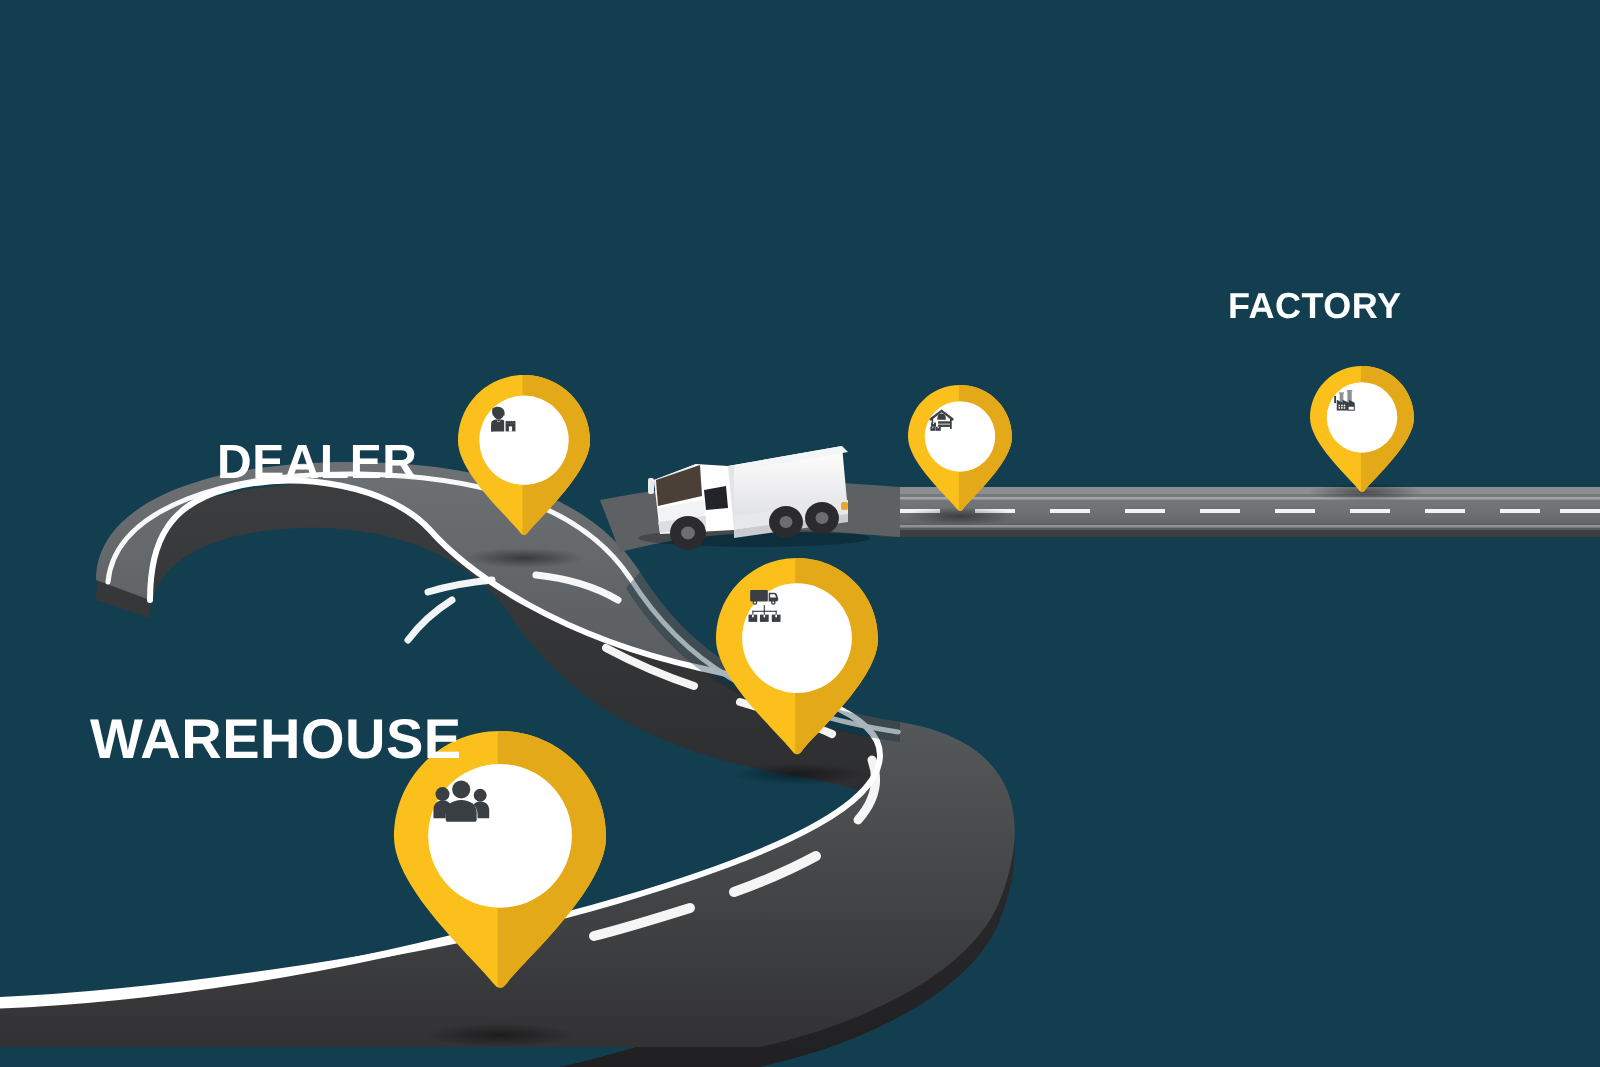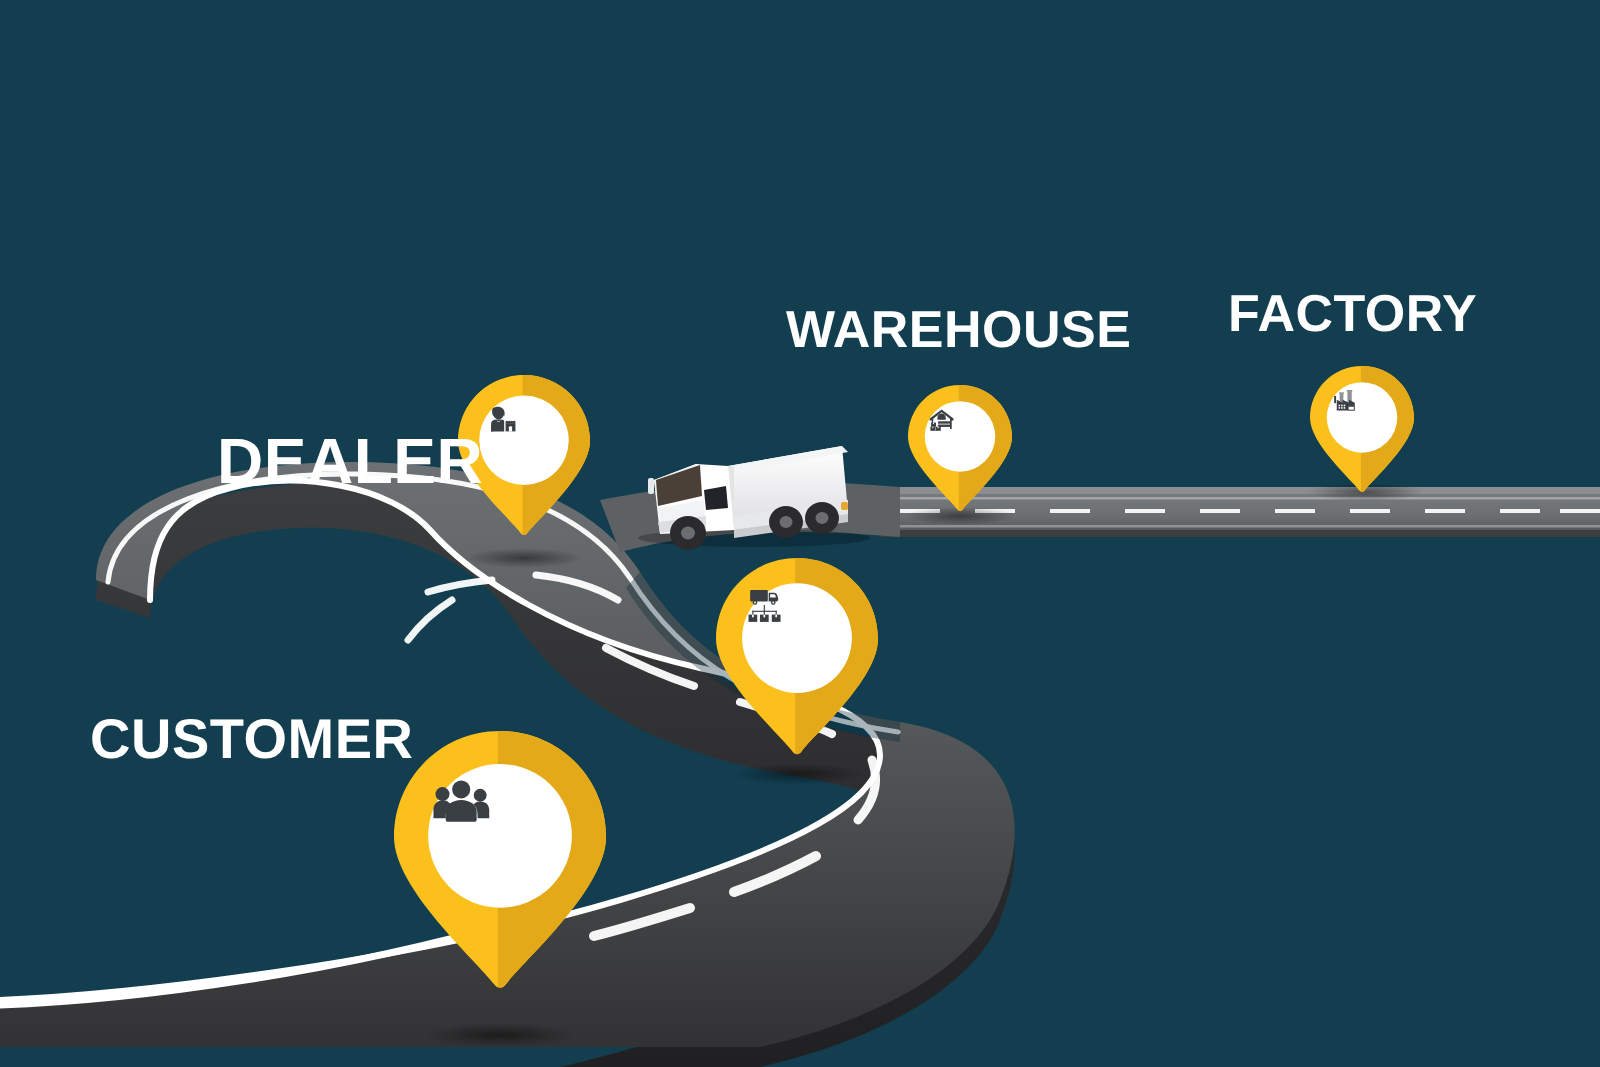--- a/index.html
+++ b/index.html
@@ -348,22 +348,21 @@
         <path d="M392,290 L392,232 C392,198 366,174 332,174 C312,174 296,182 284,196
                  C304,214 312,240 312,268 L312,290 Z" fill="#3a3f44"></path>
 
         <circle cx="200" cy="92" r="62" fill="#3a3f44"></circle>
         <path d="M94,300 L94,246 C94,198 140,164 200,164 C260,164 306,198 306,246
                  L306,300 C306,308 300,314 292,314 L108,314 C100,314 94,308 94,300 Z" fill="#3a3f44"></path>
       </g>
     </g>
   </svg>
 
-  <div class="label" style="left:1228px; top:288px; font-size:52px;">FACTORY</div>
-
-  <div class="label" style="left:786px; top:304px; font-size:52px;">WAREHOUSE</div>
-
-
-  <div class="label" style="left:217px; top:429px; font-size:64px;">DEALER</div>
-
-  <div class="label" style="left:90px; top:711px; font-size:56px;">CUSTOMER</div>
+  <div class="label" style="left:1228px; top:288px; font-size:36px;">FACTORY</div>
+
+
+
+  <div class="label" style="left:217px; top:439px; font-size:48px;">DEALER</div>
+
+  <div class="label" style="left:90px; top:711px; font-size:56px;">WAREHOUSE</div>
 
 </div>
 
 </body></html>

